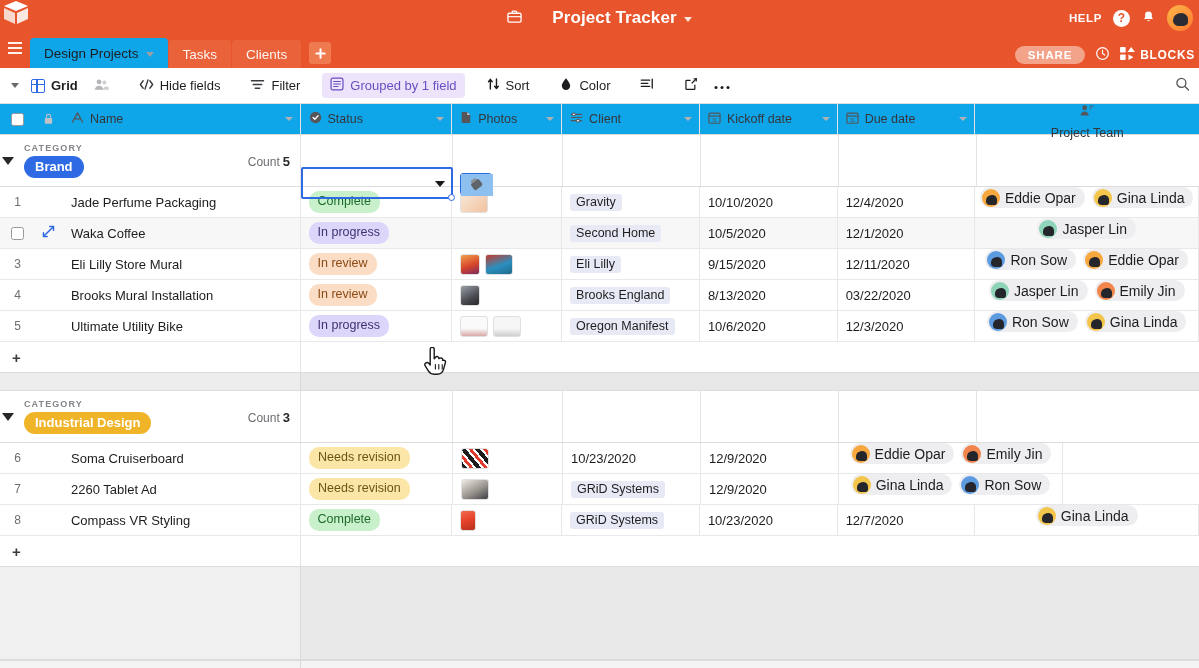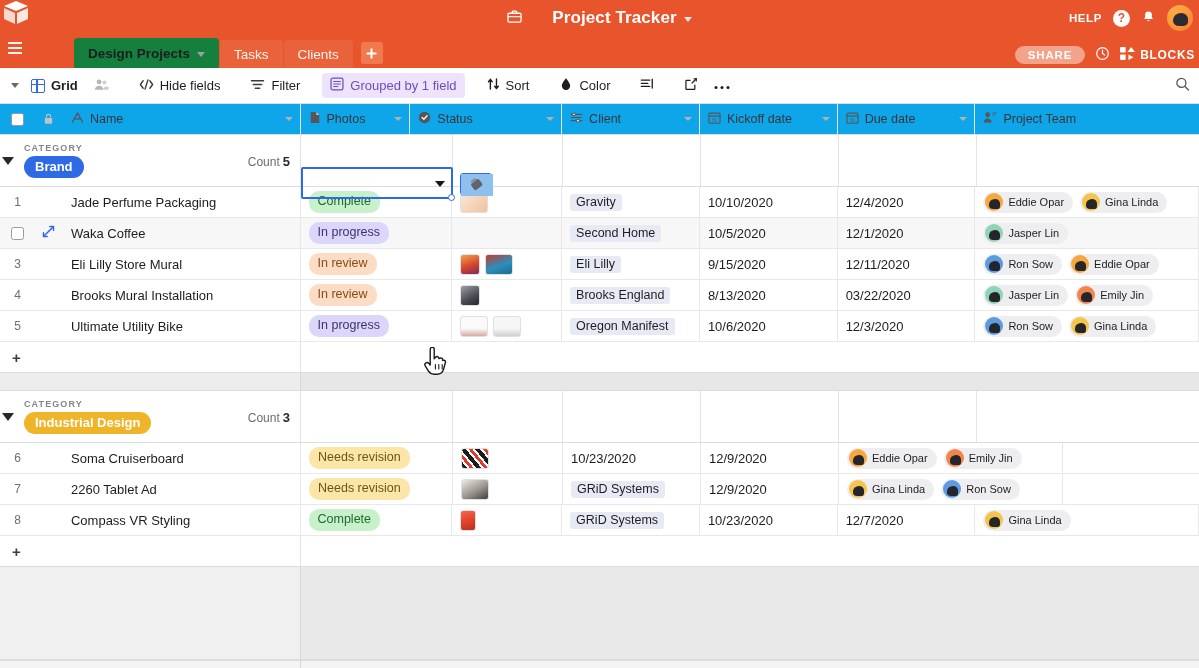--- a/index.html
+++ b/index.html
@@ -82,23 +82,22 @@
   .hamburger i { display: block; width: 14px; height: 2px; background: rgba(255,255,255,.92); }
   .tab {
     height: 28px; padding: 0 14px;
     display: flex; align-items: center; gap: 7px;
     font-size: 13.5px; color: rgba(255,255,255,.93);
     background: #ea6239;
     border-radius: 4px 4px 0 0;
     margin-right: 1px;
   }
   .tab.active {
-    background: #15803d; color: #1d1d1f; font-weight: bold;
+    background: #0ea5e9; color: #1d1d1f; font-weight: normal;
     height: 30px;
-    margin-left: 44px;
   }
   .tab .tabcaret {
     width: 0; height: 0;
     border-left: 4px solid transparent;
     border-right: 4px solid transparent;
     border-top: 5px solid #9aa0a6;
     margin-top: 2px;
   }
   .tab-add {
     width: 22px; height: 22px; margin-left: 7px; margin-bottom: 4px;
@@ -184,21 +183,21 @@
     border-top: 4.5px solid #b2b2b5;
   }
   .c-check { width: 35px; justify-content: center; border-right: none; }
   .c-lock  { width: 28px; justify-content: center; border-right: none; color:#bcbcbf; }
   .c-name  { width: 238px; }
   .c-status{ width: 152px; }
   .c-photos{ width: 110px; }
   .c-client{ width: 138px; }
   .c-kick  { width: 138px; }
   .c-due   { width: 138px; }
-  .c-team  { width: 224px; border-right: none; }
+  .c-team  { width: 224px; border-right: none; flex-direction: column; }
 
   .chk {
     width: 13px; height: 13px; border: 1.4px solid #9a9a9e;
     border-radius: 2.5px; background: #fff;
   }
 
   
   .group-head {
     display: flex; height: 52px; align-items: stretch;
     border-bottom: 1px solid #dcdcdd;
@@ -260,21 +259,21 @@
   .thumb {
     width: 28px; height: 21px; border-radius: 3px;
     border: 1px solid #e0e0e1; background-size: cover;
     flex: none;
   }
   .team { display: flex; align-items: center; gap: 7px; }
   .person {
     display: flex; align-items: center; gap: 5px;
     background: #eeeef1; border-radius: 11px;
     padding: 1.5px 9px 1.5px 2px;
-    font-size: 11px; color: #1d1d1f;
+    font-size: 14px; color: #1d1d1f;
   }
   .pav {
     width: 18px; height: 18px; border-radius: 50%;
     position: relative; overflow: hidden; flex: none;
   }
   .pav::after {
     content: ""; position: absolute;
     width: 11px; height: 10px; left: 4px; top: 6px;
     background: #25252c; border-radius: 55% 45% 28% 38%;
   }
@@ -556,38 +555,38 @@
     </div>
     <div class="fh-cell c-name">
       <span>
         <svg width="13" height="13" viewBox="0 0 14 14">
             <path d="M1.6 12 L7 2 L12.4 12 M3.6 8.6 H10.4" stroke="#55555a" stroke-width="1.35" fill="none" stroke-linecap="round" stroke-linejoin="round"></path>
           </svg>
       </span>
       <span>Name</span>
       <span class="fh-caret"></span>
     </div>
+    <div class="fh-cell c-status">
+      <span>
+        <svg width="13" height="13" viewBox="0 0 14 14">
+          <circle cx="7" cy="7" r="6.1" fill="#55555a"></circle>
+          <path d="M4.4 7 L6.3 8.9 L9.8 5.1" stroke="#ffffff" stroke-width="1.4" fill="none" stroke-linecap="round"></path>
+        </svg>
+      </span>
+      <span>Status</span>
+      <span class="fh-caret"></span>
+    </div>
     <div class="fh-cell c-photos">
       <span>
         <svg width="12" height="13" viewBox="0 0 12 14">
             <path d="M1.4 1 H7.4 L10.6 4.2 V13 H1.4 Z" fill="#55555a"></path>
             <path d="M7.4 1 V4.2 H10.6" fill="#cdcdd0"></path>
           </svg>
       </span>
       <span>Photos</span>
-      <span class="fh-caret"></span>
-    </div>
-    <div class="fh-cell c-status">
-      <span>
-        <svg width="13" height="13" viewBox="0 0 14 14">
-          <circle cx="7" cy="7" r="6.1" fill="#55555a"></circle>
-          <path d="M4.4 7 L6.3 8.9 L9.8 5.1" stroke="#ffffff" stroke-width="1.4" fill="none" stroke-linecap="round"></path>
-        </svg>
-      </span>
-      <span>Status</span>
       <span class="fh-caret"></span>
     </div>
     <div class="fh-cell c-client">
       <span>
         <svg width="13" height="13" viewBox="0 0 14 14">
           <path d="M1.4 3.6 H12.6 M1.4 7 H12.6 M1.4 10.4 H12.6" stroke="#55555a" stroke-width="1.3" stroke-linecap="round"></path>
           <circle cx="4.2" cy="3.6" r="1.5" fill="#ffffff" stroke="#55555a" stroke-width="1.1"></circle>
           <circle cx="8.6" cy="10.4" r="1.5" fill="#ffffff" stroke="#55555a" stroke-width="1.1"></circle>
         </svg>
       </span>

